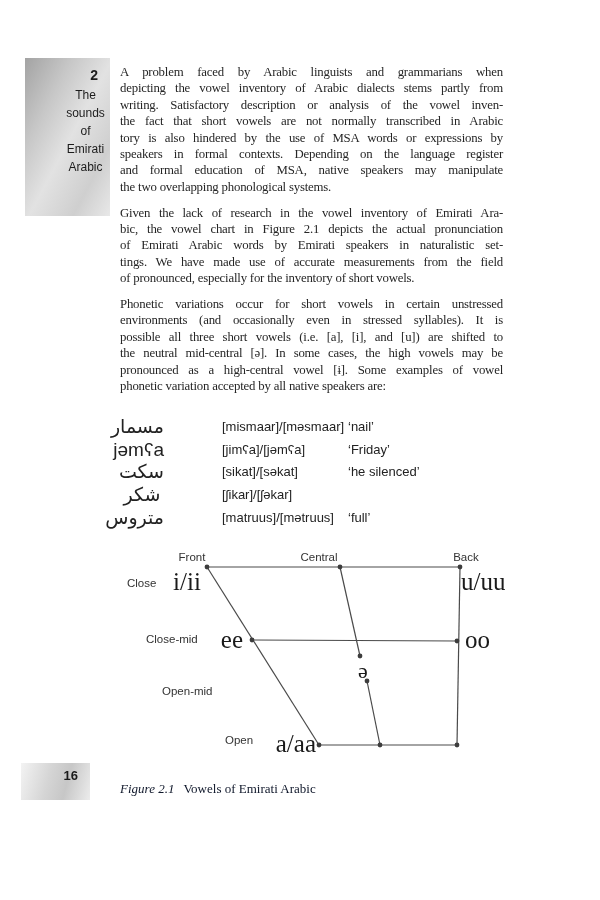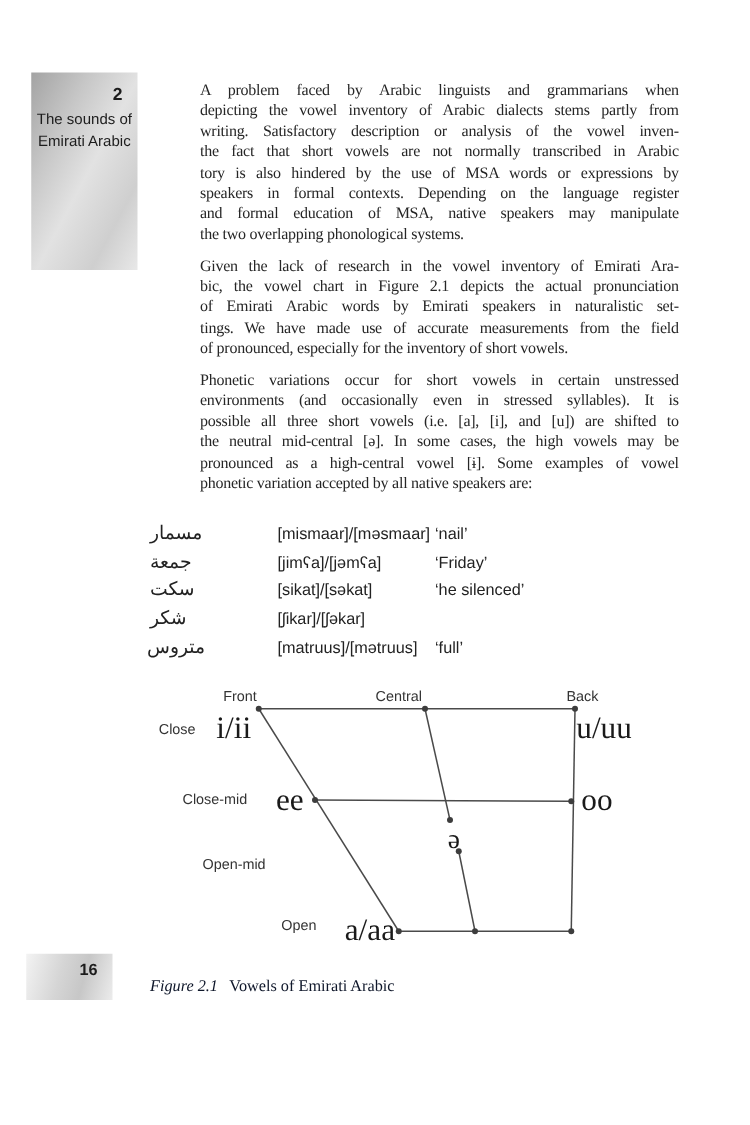--- a/index.html
+++ b/index.html
@@ -8,32 +8,32 @@
     font-family:"Liberation Serif",serif;color:#262626;overflow:hidden;
   }
   
   .chapter-tab{
     position:absolute;left:25px;top:58px;width:85px;height:158px;
     background:linear-gradient(118deg,#a3a3a3 0%,#c7c7c7 28%,#e2e2e2 52%,#cfcfcf 78%,#e8e8e8 100%);
     font-family:"Liberation Sans",sans-serif;color:#1c1c1c;
     padding-top:10px;box-sizing:border-box;
   }
   .chapter-num{text-align:right;padding-right:12px;font-weight:bold;font-size:14px;line-height:15px;}
-  .chapter-title{text-align:center;font-size:12px;line-height:18px;margin-top:3px;}
+  .chapter-title{text-align:center;font-size:12px;line-height:18px;margin-top:3px;padding-left:36px;}
   
   .body-text{position:absolute;left:120px;top:64px;width:383px;
-    font-size:12.8px;line-height:16.4px;letter-spacing:-0.2px;margin-left:40px;}
+    font-size:12.8px;line-height:16.4px;letter-spacing:-0.2px;}
   .para{margin:0 0 9.4px 0;}
   .tline{text-align:justify;text-align-last:justify;white-space:normal;}
   .tline.lastline{text-align-last:left;}
   
   .examples{position:absolute;left:120px;top:419px;width:383px;
     font-family:"Liberation Sans","DejaVu Sans",sans-serif;font-size:13px;color:#222;}
   .ex-row{display:grid;grid-template-columns:102px 126px auto;height:22.7px;align-items:start;}
-  .ex-arabic{text-align:left;padding-right:58px;box-sizing:border-box;font-size:15px;line-height:15px;direction:rtl;}
+  .ex-arabic{text-align:center;padding-right:58px;box-sizing:border-box;font-size:19px;line-height:15px;direction:rtl;}
   .ex-transcription{line-height:15px;}
   .ex-gloss{line-height:15px;}
   
   .vowel-chart{position:absolute;left:125px;top:548px;}
   .vowel-chart line{stroke:#4a4a4a;stroke-width:1.2;}
   .vowel-chart circle{fill:#3d3d3d;}
   .axis-label{font-family:"Liberation Sans",sans-serif;font-size:11.5px;fill:#333;}
   .vowel{font-family:"Liberation Serif","DejaVu Serif",serif;font-size:25px;fill:#1a1a1a;}
   .vowel.schwa{font-size:22px;}
   
@@ -88,21 +88,21 @@
       </div>
     </div>
 
   <div class="examples">
       <div class="ex-row">
         <span class="ex-arabic">مسمار</span>
         <span class="ex-transcription">[mismaar]/[məsmaar]</span>
         <span class="ex-gloss">‘nail’</span>
       </div>
       <div class="ex-row">
-        <span class="ex-arabic">جمعة</span>
+        <span class="ex-arabic">jəmʕa</span>
         <span class="ex-transcription">[jimʕa]/[jəmʕa]</span>
         <span class="ex-gloss">‘Friday’</span>
       </div>
       <div class="ex-row">
         <span class="ex-arabic">سكت</span>
         <span class="ex-transcription">[sikat]/[səkat]</span>
         <span class="ex-gloss">‘he silenced’</span>
       </div>
       <div class="ex-row">
         <span class="ex-arabic">شكر</span>

